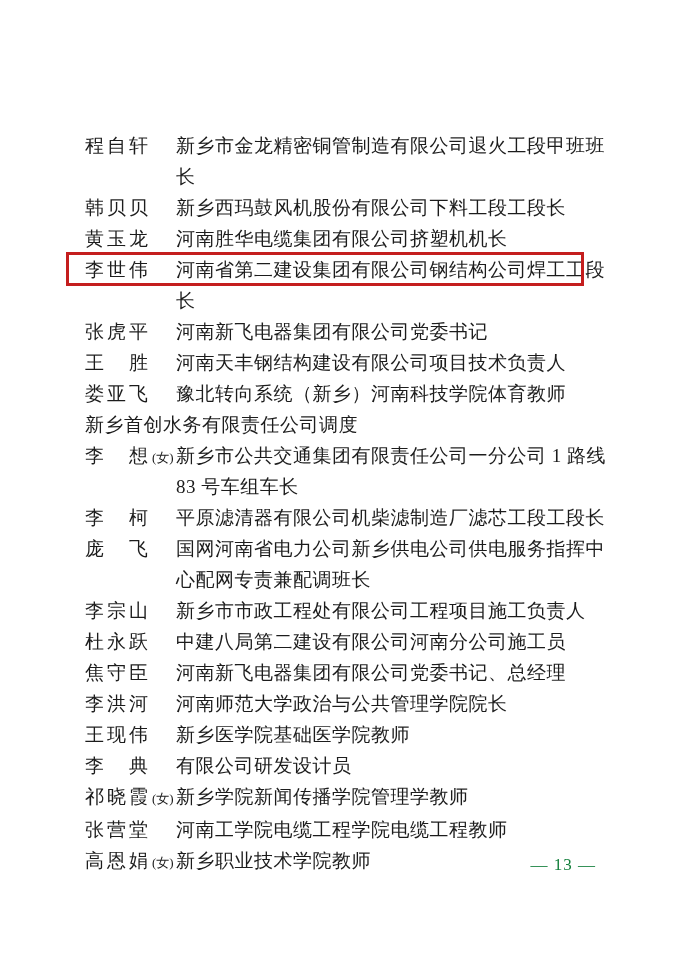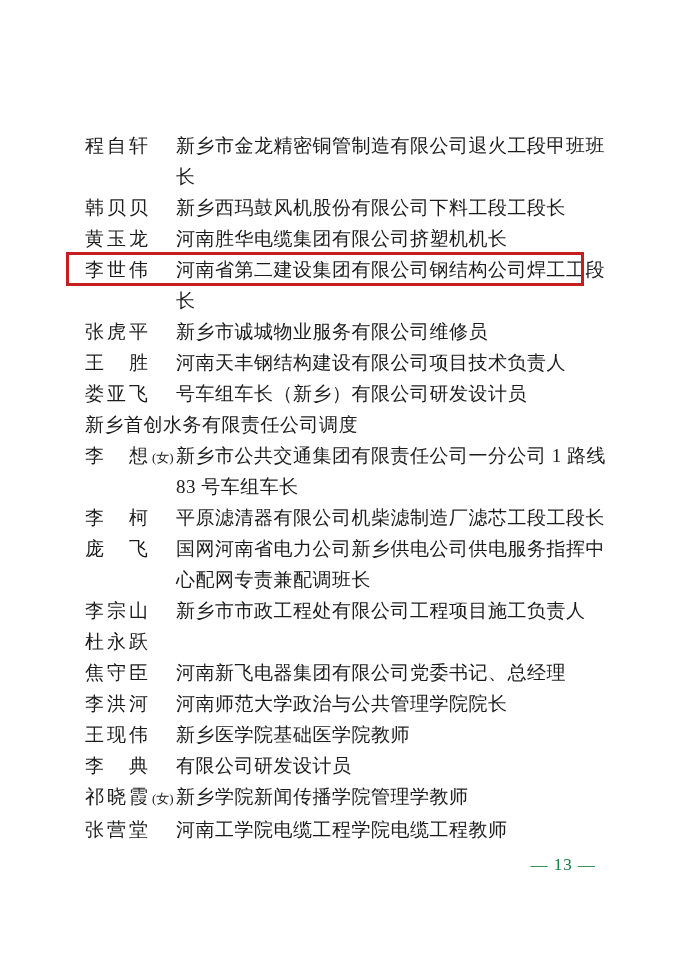--- a/index.html
+++ b/index.html
@@ -84,29 +84,29 @@
         <span class="name-cell"><span class="name">黄玉龙</span></span>
         <span class="desc">河南胜华电缆集团有限公司挤塑机机长</span>
       </div>
       <div class="row">
         <span class="name-cell"><span class="name">李世伟</span></span>
         <span class="desc">河南省第二建设集团有限公司钢结构公司焊工工段长</span>
         <div class="row-highlight" style="border-color: rgb(196, 30, 30);"></div>
       </div>
       <div class="row">
         <span class="name-cell"><span class="name">张虎平</span></span>
-        <span class="desc">新乡市诚城物业服务有限公司维修员</span>
+        <span class="desc">河南新飞电器集团有限公司党委书记</span>
       </div>
       <div class="row">
         <span class="name-cell"><span class="name">王　胜</span></span>
         <span class="desc">河南天丰钢结构建设有限公司项目技术负责人</span>
       </div>
       <div class="row">
         <span class="name-cell"><span class="name">娄亚飞</span></span>
-        <span class="desc">号车组车长（新乡）有限公司研发设计员</span>
+        <span class="desc">豫北转向系统（新乡）河南科技学院体育教师</span>
       </div>
       <div class="row">
         <span class="desc">新乡首创水务有限责任公司调度</span>
       </div>
       <div class="row">
         <span class="name-cell"><span class="name">李　想</span><span class="gender">(女)</span></span>
         <span class="desc">新乡市公共交通集团有限责任公司一分公司 1 路线
 83 号车组车长</span>
       </div>
       <div class="row">
@@ -117,20 +117,21 @@
         <span class="name-cell"><span class="name">庞　飞</span></span>
         <span class="desc">国网河南省电力公司新乡供电公司供电服务指挥中
 心配网专责兼配调班长</span>
       </div>
       <div class="row">
         <span class="name-cell"><span class="name">李宗山</span></span>
         <span class="desc">新乡市市政工程处有限公司工程项目施工负责人</span>
       </div>
       <div class="row">
         <span class="name-cell"><span class="name">杜永跃</span></span>
+        <span class="desc">中建八局第二建设有限公司河南分公司施工员</span>
       </div>
       <div class="row">
         <span class="name-cell"><span class="name">焦守臣</span></span>
         <span class="desc">河南新飞电器集团有限公司党委书记、总经理</span>
       </div>
       <div class="row">
         <span class="name-cell"><span class="name">李洪河</span></span>
         <span class="desc">河南师范大学政治与公共管理学院院长</span>
       </div>
       <div class="row">
@@ -142,15 +143,19 @@
         <span class="desc">有限公司研发设计员</span>
       </div>
       <div class="row">
         <span class="name-cell"><span class="name">祁晓霞</span><span class="gender">(女)</span></span>
         <span class="desc">新乡学院新闻传播学院管理学教师</span>
       </div>
       <div class="row">
         <span class="name-cell"><span class="name">张营堂</span></span>
         <span class="desc">河南工学院电缆工程学院电缆工程教师</span>
       </div>
+      <div class="row">
+        <span class="name-cell"><span class="name">高恩娟</span><span class="gender">(女)</span></span>
+        <span class="desc">新乡职业技术学院教师</span>
+      </div>
     </div>
   <div class="page-number">— 13 —</div>
 </div>
 
 </body></html>

